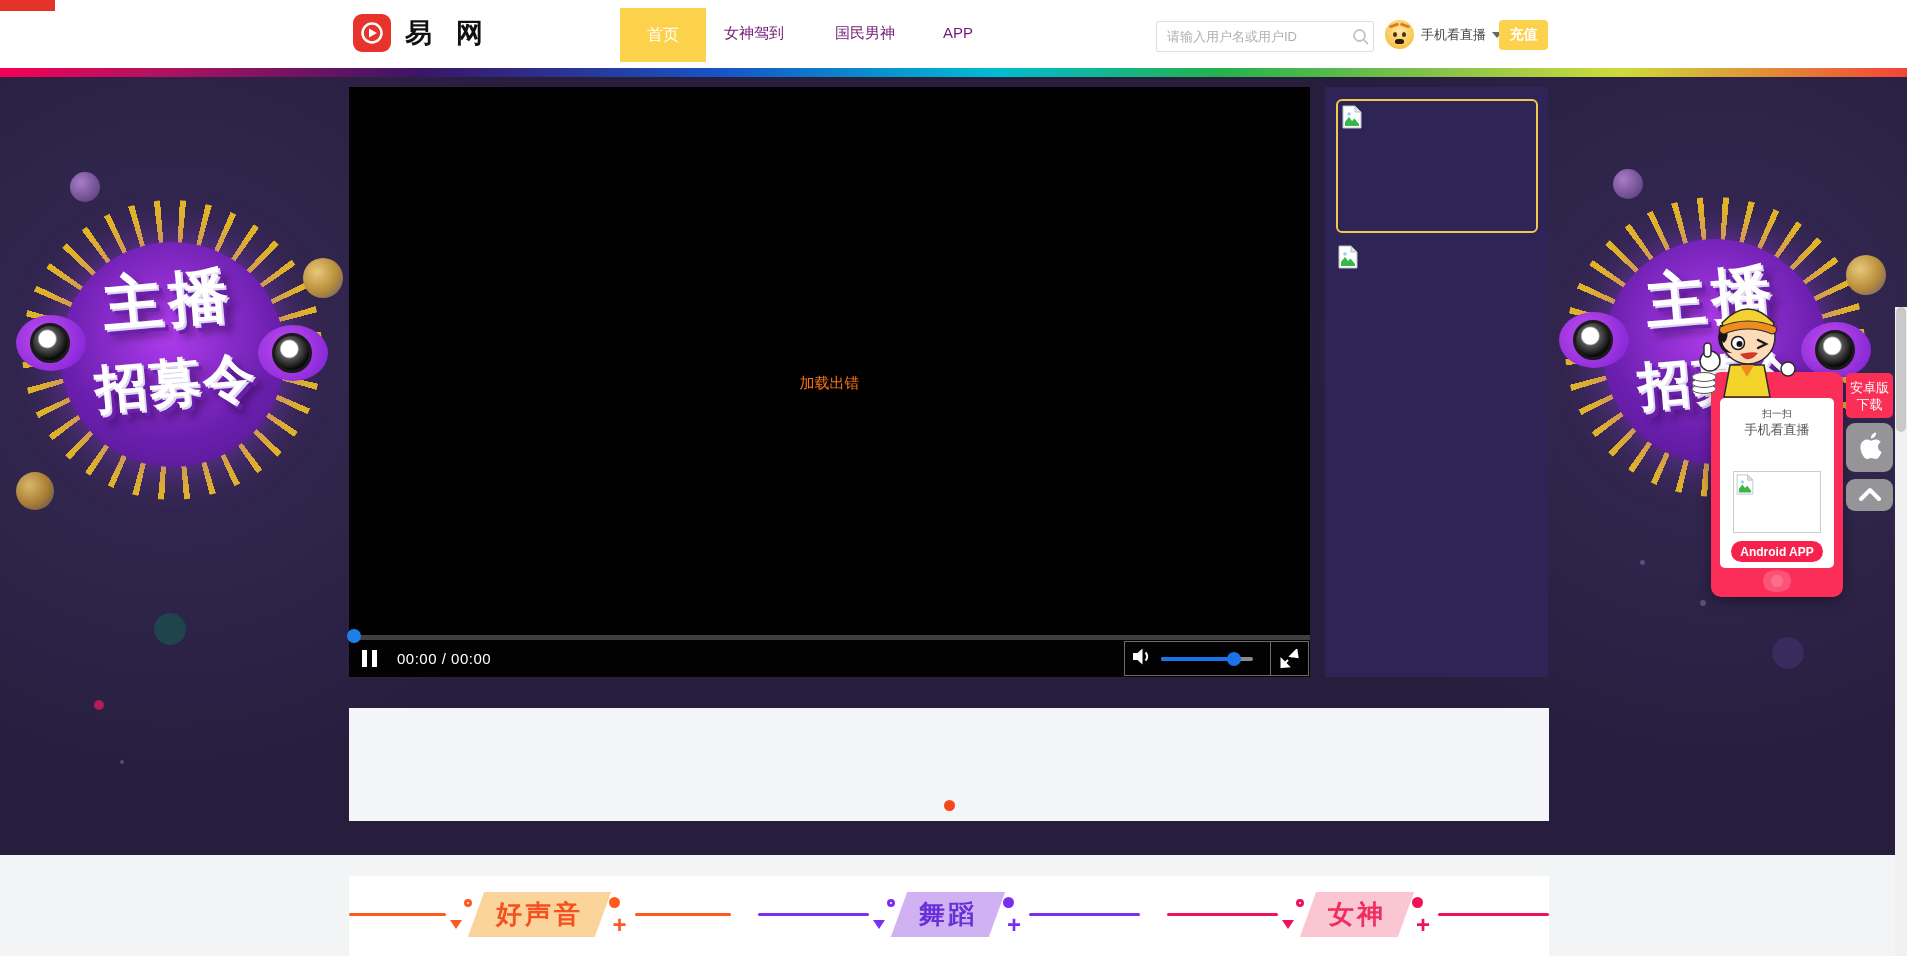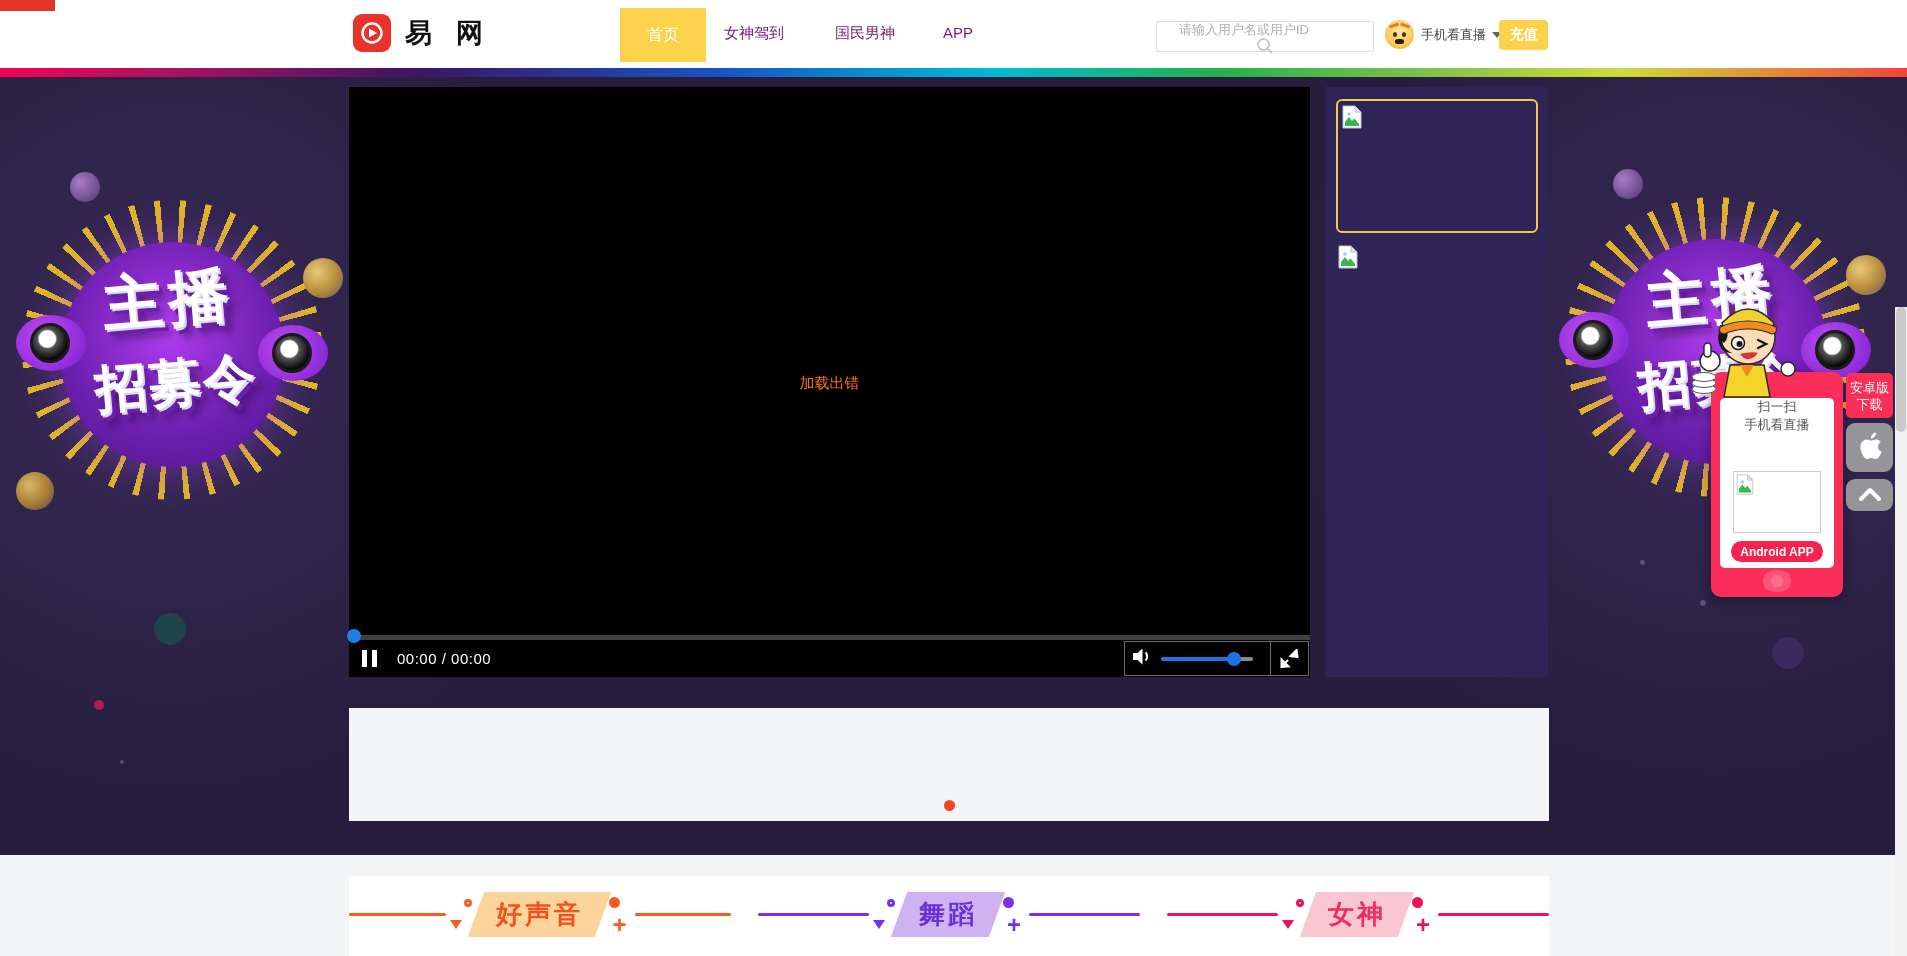--- a/index.html
+++ b/index.html
@@ -15,21 +15,21 @@
   .header-inner { position:absolute; left:353px; top:0; width:1200px; height:68px; }
   .logo { position:absolute; left:0; top:14px; display:flex; align-items:center; cursor:pointer; }
   .logo-mark { width:38px; height:38px; background:#e8332a; border-radius:9px; position:relative; }
   .logo-mark svg { position:absolute; left:8px; top:8px; }
   .logo-text { font-size:27px; font-weight:bold; color:#111; letter-spacing:24px; margin-left:14px; }
   .nav-tab { position:absolute; left:267px; top:8px; width:86px; height:54px; background:#fcd24d;
     color:#fff; font-size:16px; display:flex; align-items:center; justify-content:center; cursor:pointer; }
   .nav-item { position:absolute; top:24px; font-size:15px; color:#701a75; cursor:pointer; white-space:nowrap; }
   .nav-1 { left:371px; } .nav-2 { left:474px;margin-left:8px; } .nav-3 { left:590px; }
   .search-box { position:absolute; left:803px; top:21px; width:218px; height:31px; border:1px solid #ddd;
-    border-radius:2px; background:#fff; display:flex; align-items:center;flex-direction:column; }
+    border-radius:2px; background:#fff; display:flex; align-items:center; }
   .search-box input { border:none; outline:none; flex:1; font-size:13px; color:#666; padding:0 6px 0 10px; background:transparent; font-family:inherit; }
   .search-box input::placeholder { color:#b0b0b0; }
   .search-icon { width:26px; height:26px; display:flex; align-items:center; justify-content:center; cursor:pointer; }
   .avatar { position:absolute; left:1032px; top:20px; width:29px; height:29px; border-radius:50%;
     background:radial-gradient(circle at 50% 38%,#ffe9a8,#f6c44a 70%,#e8a42a); overflow:hidden; cursor:pointer; }
   .avatar i { position:absolute; background:#4a3012; border-radius:50%; }
   .av-e1 { width:4px; height:5px; left:8px; top:12px; } .av-e2 { width:4px; height:5px; left:17px; top:12px; }
   .av-m { width:9px; height:5px; left:10px; top:19px; border-radius:40% !important; background:#2b1a08 !important; position:absolute; }
   .av-s1,.av-s2 { width:10px; height:3px; background:#e07b1f !important; border-radius:2px !important; }
   .av-s1 { left:4px; top:4px; transform:rotate(-18deg);} .av-s2 { left:15px; top:4px; transform:rotate(18deg);}
@@ -116,21 +116,21 @@
   .cat-label span { display:inline-block; transform:skewX(20deg); font-size:26px; font-weight:bold; letter-spacing:3px; }
   .cat-voice { color:#ff5a1e; } .cat-voice .cat-label { background:#fbd49c; } .cat-voice .cat-label span { color:#f4511e; }
   .cat-dance { color:#7a2ff0; } .cat-dance .cat-label { background:#d0b2f2; } .cat-dance .cat-label span { color:#6930d8; }
   .cat-goddess { color:#ef1256; } .cat-goddess .cat-label { background:#f9c6d2; } .cat-goddess .cat-label span { color:#ef2d5e; }
   .cat-line { background:currentColor; }
 
   
   .qr-widget { position:absolute; left:1711px; top:372px; width:132px; height:225px; background:#fb2e5a;
     border-radius:10px; box-shadow:0 4px 14px rgba(0,0,0,.35); z-index:30; }
   .qr-card { position:absolute; left:9px; top:26px; width:114px; height:170px; background:#fff; border-radius:5px; text-align:center; }
-  .qr-t1 { font-size:13px; color:#555; }
+  .qr-t1 { font-size:10px; color:#555; margin-top:9px; }
   .qr-t2 { font-size:13px; color:#555; margin-top:0; }
   .qr-box { position:absolute; left:13px; top:73px; width:88px; height:62px; border:1px solid #ccc; }
   .qr-box .bimg { position:absolute; left:2px; top:2px; }
   .qr-btn { position:absolute; left:11px; top:143px; width:92px; height:21px; background:#f6214d; border:none;
     border-radius:11px; color:#fff; font-size:12px; font-weight:bold; cursor:pointer; font-family:inherit; }
   .qr-blob { position:absolute; left:50px; top:198px; width:32px; height:22px; border-radius:50%;
     background:radial-gradient(circle,#ff6d8c 0 30%,rgba(255,255,255,.18) 32% 70%,transparent 72%); }
 
   
   .fab { position:absolute; left:1846px; width:47px; border:none; cursor:pointer; font-family:inherit; z-index:30;

